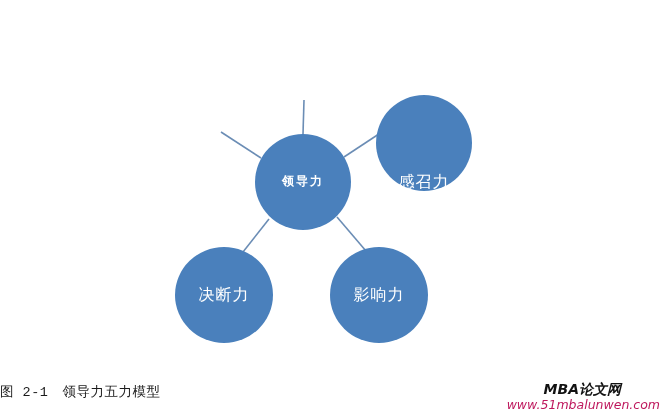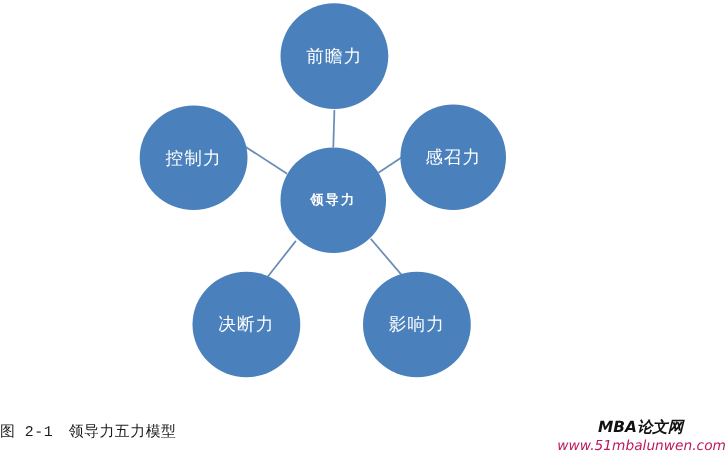--- a/index.html
+++ b/index.html
@@ -60,21 +60,21 @@
   }
   .hub .node-label {
     font-size: 12px;
     font-weight: 700;
     letter-spacing: 2px;
   }
 
   
   .hub          { left: 255px; top: 134px; width: 96px;  height: 96px; }
   .n-top        { left: 255px; top: 3px;   width: 98px;  height: 96px; }
-  .n-right      { left: 364px; top: 95px;  width: 96px;  height: 96px; }
+  .n-right      { left: 376px; top: 95px;  width: 96px;  height: 96px; align-items: flex-end; }
   .n-left       { left: 127px; top: 96px;  width: 98px;  height: 95px; }
   .n-botright   { left: 330px; top: 247px; width: 98px;  height: 96px; }
   .n-botleft    { left: 175px; top: 247px; width: 98px;  height: 96px; }
 
   
   #caption {
     position: absolute;
     left: 0;
     top: 383px;
     width: 660px;
@@ -122,31 +122,25 @@
   <div id="diagram">
 
     <svg id="edges" viewBox="0 0 660 370" width="660" height="370">
       <line x1="303" y1="134" x2="304" y2="100" stroke="#6b8db5" stroke-width="1.6"></line>
       <line x1="344" y1="157" x2="388" y2="128" stroke="#6b8db5" stroke-width="1.6"></line>
       <line x1="261" y1="158" x2="221" y2="132" stroke="#6b8db5" stroke-width="1.6"></line>
       <line x1="337" y1="217" x2="366" y2="251" stroke="#6b8db5" stroke-width="1.6"></line>
       <line x1="269" y1="219" x2="243" y2="252" stroke="#6b8db5" stroke-width="1.6"></line>
     </svg>
 
-    <div class="node spoke n-top">
-      <span class="node-label">前瞻力</span>
-    </div>
 
     <div class="node spoke n-right">
       <span class="node-label">感召力</span>
     </div>
 
-    <div class="node spoke n-left">
-      <span class="node-label">控制力</span>
-    </div>
 
     <div class="node spoke n-botright">
       <span class="node-label">影响力</span>
     </div>
 
     <div class="node spoke n-botleft">
       <span class="node-label">决断力</span>
     </div>
 
     <div class="node hub">

